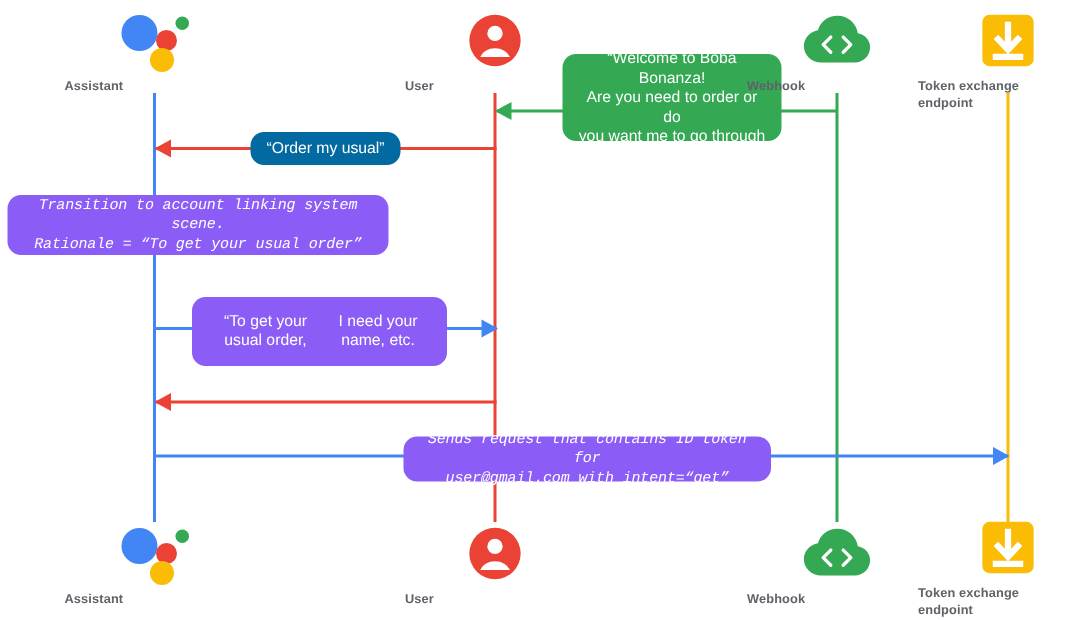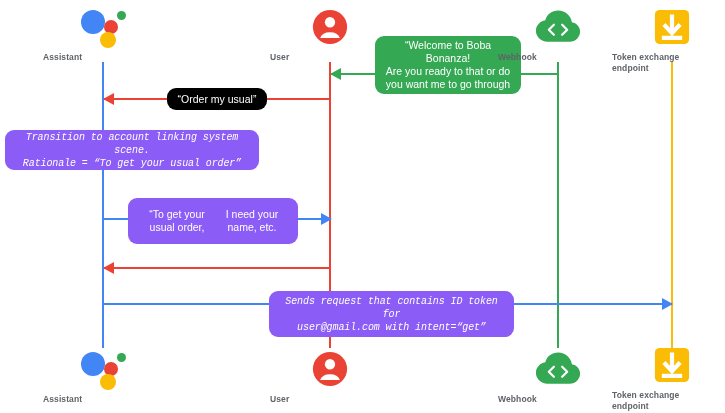--- a/index.html
+++ b/index.html
@@ -90,21 +90,21 @@
     line-height: 13px;
     font-size: 10.5px;
   }
   .bubble.note {
     font-family: "Liberation Mono", "DejaVu Sans Mono", monospace;
     font-style: italic;
     font-size: 10px;
     line-height: 13px;
     letter-spacing: -.1px;
   }
-  .bubble.red   { background: #000000; }
+  .bubble.red   { background: #0369a1; }
   .bubble.blue  { background: #8b5cf6; }
   .bubble.green { background: #34a853; }
 </style>
 </head>
 <body>
 
 <div id="canvas">
 
   <div class="lifeline" style="left:102px; top:62px; height:286px; background:#4285f4;"></div>
   <div class="lifeline" style="left:329px; top:62px; height:286px; background:#ea4335;"></div>
@@ -128,40 +128,40 @@
   <div class="arrow left" style="left:104px; top:267px; width:227px; background:#ea4335; color:#ea4335;">
     <span class="head"></span>
   </div>
 
   <div class="arrow right" style="left:104px; top:303px; width:568px; background:#4285f4; color:#4285f4;">
     <span class="head"></span>
   </div>
 
   <div class="bubble green" style="left:375px; top:36px; width:146px; height:58px; flex-direction:column;">
     <span>“Welcome to Boba Bonanza!</span>
-    <span>Are you ready to that or do</span>
+    <span>Are you need to order or do</span>
     <span>you want me to go through</span>
   </div>
 
   <div class="bubble red" style="left:167px; top:88px; width:100px; height:22px;">
     <span>“Order my usual”</span>
   </div>
 
   <div class="bubble note blue" style="left:5px; top:130px; width:254px; height:40px; flex-direction:column;">
     <span>Transition to account linking system scene.</span>
     <span>Rationale = “To get your usual order”</span>
   </div>
 
   <div class="bubble blue" style="left:128px; top:198px; width:170px; height:46px; flex-direction:row;">
     <span>“To get your usual order,</span>
     <span>I need your name, etc.</span>
   </div>
 
 
-  <div class="bubble note blue" style="left:269px; top:291px; width:245px; height:46px; flex-direction:column;">
+  <div class="bubble note blue" style="left:269px; top:291px; width:245px; height:30px; flex-direction:column;">
     <span>Sends request that contains ID token for</span>
     <span>user@gmail.com with intent=“get”</span>
   </div>
 
   <div class="actor" style="left:103px; top:6px;">
     <div class="actor-icon">
       <span class="assistant-mark">
         <i class="am-blue"></i>
           <i class="am-red"></i>
           <i class="am-green"></i>

